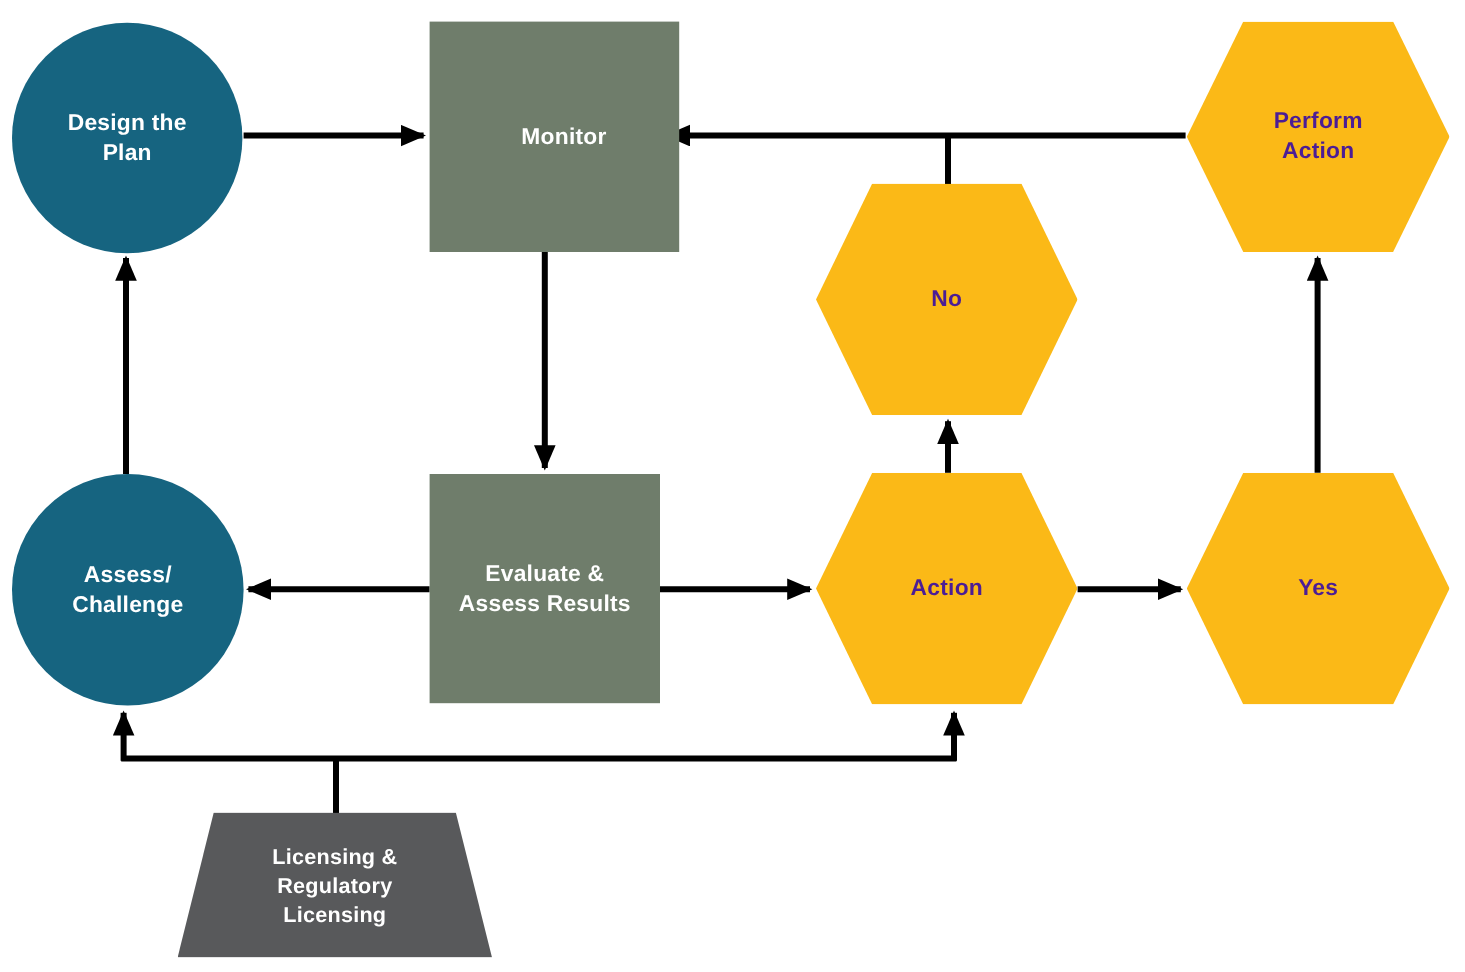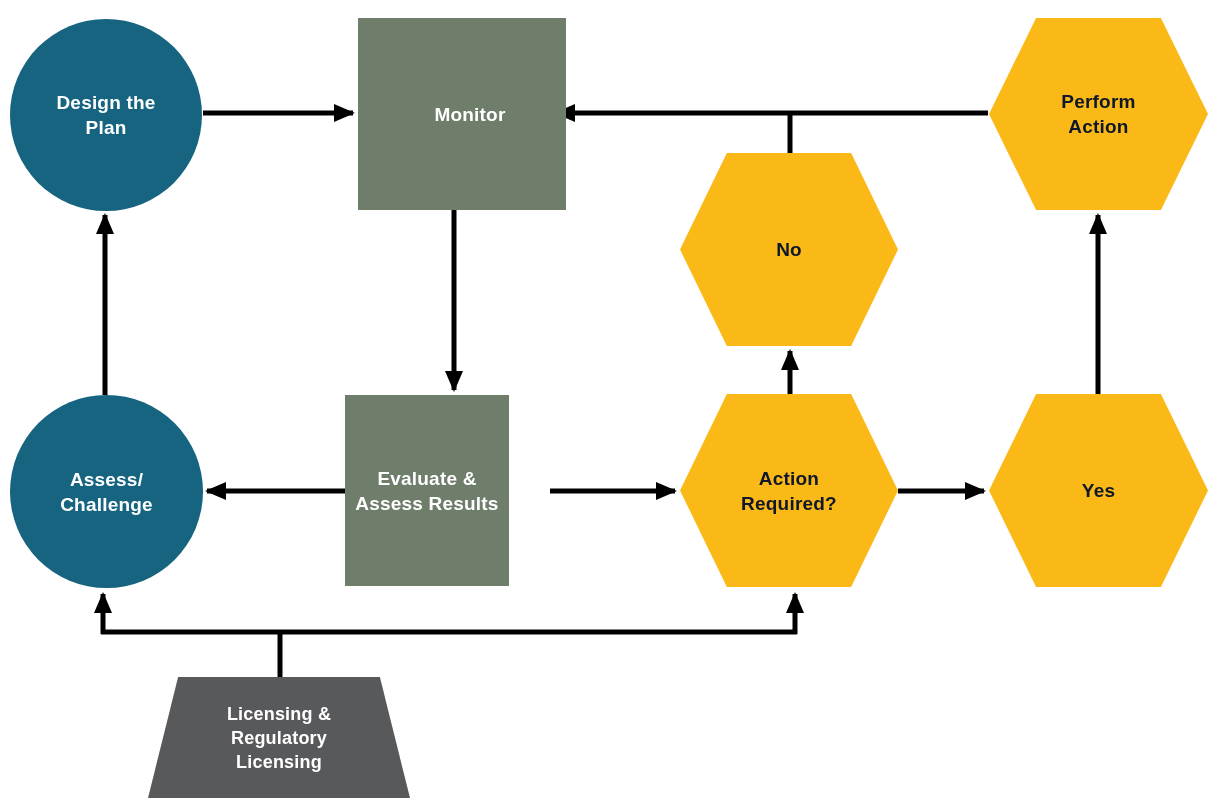--- a/index.html
+++ b/index.html
@@ -20,32 +20,32 @@
     align-items: center;
     justify-content: center;
     text-align: center;
     font-weight: bold;
     font-size: 19px;
     line-height: 25px;
     letter-spacing: 0.2px;
   }
   .node .label { width: 100%; }
   .light { color: #ffffff; }
-  .dark  { color: #0f172a; }
+  .dark  { color: #4c1d95; }
 
   .circle { border-radius: 50%; }
   .hex  { clip-path: polygon(0% 50%, 21.5% 0%, 78.5% 0%, 100% 50%, 78.5% 100%, 21.5% 100%); }
   .trap { clip-path: polygon(11.5% 0%, 88.5% 0%, 100% 100%, 0% 100%); font-size: 18px; line-height: 24px; justify-content: center; }
 
   #node-design    { left: 10px;  top: 19px;  width: 192px; height: 192px; }
   #node-monitor   { left: 358px; top: 18px;  width: 192px; height: 192px; }
   #node-perform   { left: 989px; top: 18px;  width: 219px; height: 192px; }
   #node-no        { left: 680px; top: 153px; width: 218px; height: 193px; }
   #node-define    { left: 10px;  top: 395px; width: 193px; height: 193px; }
-  #node-evaluate  { left: 345px; top: 395px; width: 164px; height: 191px; }
+  #node-evaluate  { left: 358px; top: 395px; width: 192px; height: 191px; }
   #node-action    { left: 680px; top: 394px; width: 218px; height: 193px; }
   #node-yes       { left: 989px; top: 394px; width: 219px; height: 193px; }
   #node-licensing { left: 148px; top: 677px; width: 262px; height: 121px; }
 </style>
 </head>
 <body>
 
 <div class="canvas">
 
   <svg class="connectors" width="1221" height="810" viewBox="0 0 1221 810">
@@ -117,21 +117,20 @@
   <div class="node light" id="node-evaluate" style="background-color: rgb(111, 125, 107);">
     <div class="label">
       <div>Evaluate &amp;</div>
       <div>Assess Results</div>
     </div>
   </div>
 
   <div class="node hex dark" id="node-action" style="background-color: rgb(251, 185, 23);">
     <div class="label">
       <div>Action</div>
-      <div>Required?</div>
     </div>
   </div>
 
   <div class="node hex dark" id="node-yes" style="background-color: rgb(251, 185, 23);">
     <div class="label">
       <div>Yes</div>
     </div>
   </div>
 
   <div class="node trap light" id="node-licensing" style="background-color: rgb(88, 89, 91);">

